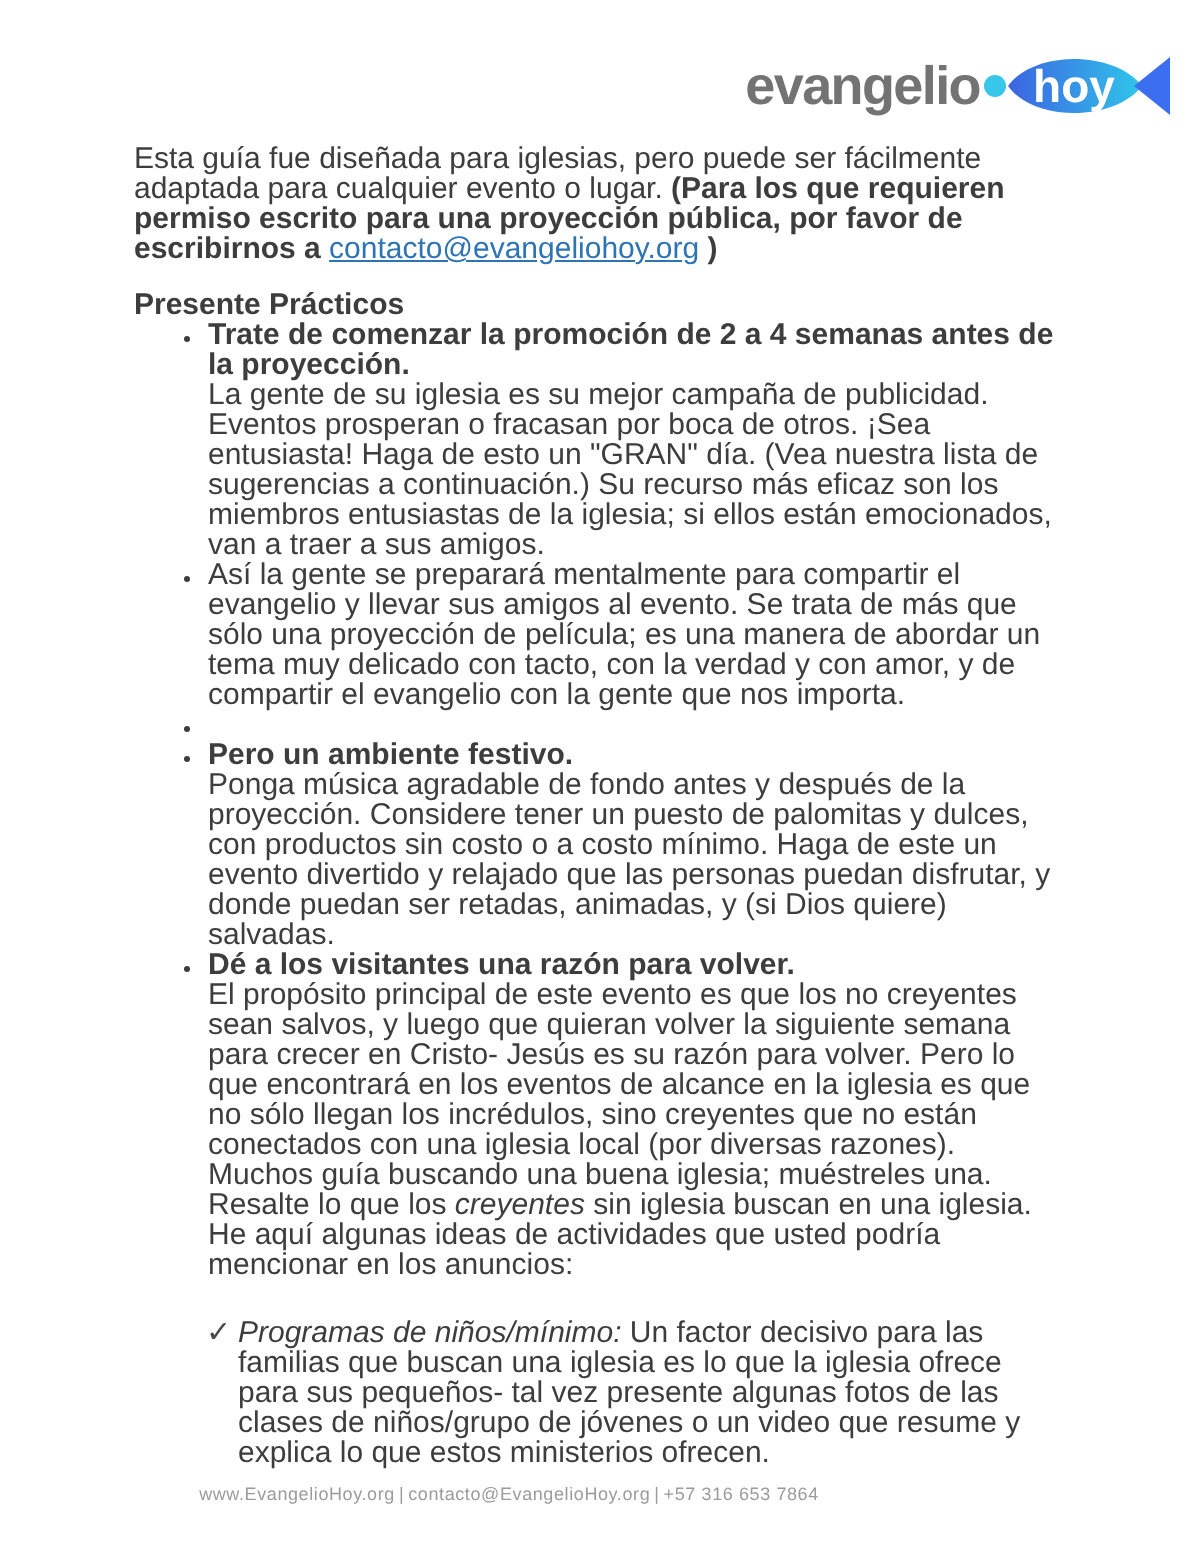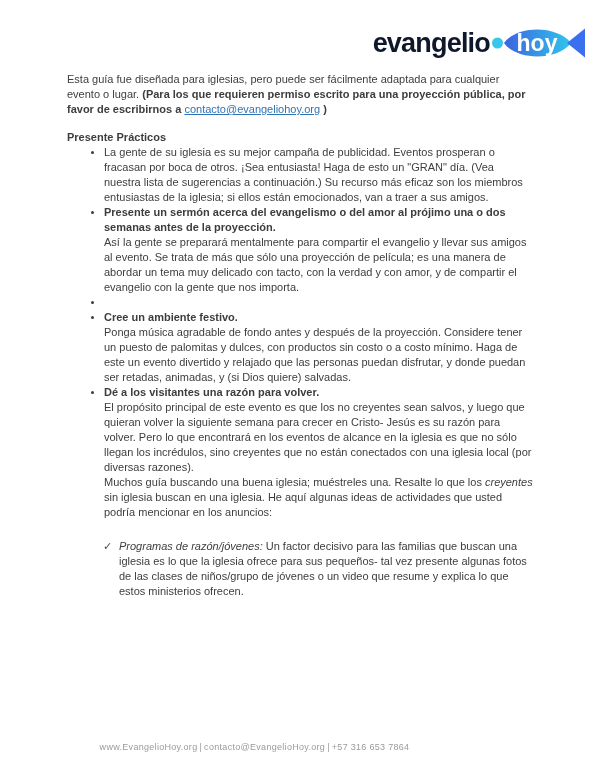--- a/index.html
+++ b/index.html
@@ -4,25 +4,25 @@
 <style>
   html,body{margin:0;padding:0;}
   body{
     width:601px;height:780px;background:#ffffff;position:relative;
     font-family:"Liberation Sans",sans-serif;color:#3d3d3d;overflow:hidden;
   }
   .page{position:absolute;inset:0;background:#ffffff;}
 
   
   .logo{position:absolute;top:22px;right:13px;display:flex;align-items:center;}
-  .logo-word{font-size:27px;font-weight:bold;color:#0f172a;letter-spacing:-0.8px;line-height:1;}
+  .logo-word{font-size:27px;font-weight:bold;color:#737373;letter-spacing:-0.8px;line-height:1;}
   .logo-fish{display:block;margin-left:2px;}
 
   
-  .content{position:absolute;left:67px;top:72px;width:466px;font-size:11px;line-height:15px;}
+  .content{position:absolute;left:67px;top:72px;width:466px;font-size:15px;line-height:15px;}
   .intro{margin:0 0 13px 0;}
   .b{font-weight:bold;}
   .i{font-style:italic;margin-top:48px;}
   a.email-link{color:#2e74b5;text-decoration:underline;cursor:pointer;}
   .section-heading{font-weight:bold;margin:0;}
   ul.tips{margin:0;padding:0 0 0 37px;list-style:disc;}
   ul.tips li{margin:0;padding:0;}
   ul.tips li::marker{color:#3d3d3d;font-size:10px;}
   .tip-bold{font-weight:bold;}
   .check-item{display:flex;margin-top:19px;padding-left:36px;}
@@ -58,41 +58,41 @@
   </div>
 
   <div class="content">
 
     <p class="intro"><span>Esta guía fue diseñada para iglesias, pero puede ser fácilmente adaptada para cualquier evento o lugar. </span><span class="b">(Para los que requieren permiso escrito para una proyección pública, por favor de escribirnos a </span><a class="email-link">contacto@evangeliohoy.org</a><span class="b"> )</span></p>
 
     <p class="section-heading">Presente Prácticos</p>
 
     <ul class="tips">
       <li>
+        <div class="tip-bold">Trate de comenzar la promoción de 2 a 4 semanas antes de la proyección.</div>
         <div class="tip-body">La gente de su iglesia es su mejor campaña de publicidad. Eventos prosperan o fracasan por boca de otros. ¡Sea entusiasta! Haga de esto un "GRAN" día. (Vea nuestra lista de sugerencias a continuación.) Su recurso más eficaz son los miembros entusiastas de la iglesia; si ellos están emocionados, van a traer a sus amigos.</div>
       </li>
       <li>
-        <div class="tip-bold">Presente un sermón acerca del evangelismo o del amor al prójimo una o dos semanas antes de la proyección.</div>
         <div class="tip-body">Así la gente se preparará mentalmente para compartir el evangelio y llevar sus amigos al evento. Se trata de más que sólo una proyección de película; es una manera de abordar un tema muy delicado con tacto, con la verdad y con amor, y de compartir el evangelio con la gente que nos importa.</div>
       </li>
       <li>
       </li>
       <li>
-        <div class="tip-bold">Cree un ambiente festivo.</div>
+        <div class="tip-bold">Pero un ambiente festivo.</div>
         <div class="tip-body">Ponga música agradable de fondo antes y después de la proyección. Considere tener un puesto de palomitas y dulces, con productos sin costo o a costo mínimo. Haga de este un evento divertido y relajado que las personas puedan disfrutar, y donde puedan ser retadas, animadas, y (si Dios quiere) salvadas.</div>
       </li>
       <li>
         <div class="tip-bold">Dé a los visitantes una razón para volver.</div>
         <div class="tip-body">El propósito principal de este evento es que los no creyentes sean salvos, y luego que quieran volver la siguiente semana para crecer en Cristo- Jesús es su razón para volver. Pero lo que encontrará en los eventos de alcance en la iglesia es que no sólo llegan los incrédulos, sino creyentes que no están conectados con una iglesia local (por diversas razones).</div>
         <div class="tip-body"><span>Muchos guía buscando una buena iglesia; muéstreles una. Resalte lo que los </span><span class="i">creyentes</span><span> sin iglesia buscan en una iglesia. He aquí algunas ideas de actividades que usted podría mencionar en los anuncios:</span></div>
       </li>
     </ul>
 
     <div class="check-item">
       <span class="check-mark">✓</span>
-      <div class="check-text"><span class="i">Programas de razón/jóvenes:</span><span> Un factor decisivo para las familias que buscan una iglesia es lo que la iglesia ofrece para sus pequeños- tal vez presente algunas fotos de las clases de niños/grupo de jóvenes o un video que resume y explica lo que estos ministerios ofrecen.</span></div>
+      <div class="check-text"><span class="i">Programas de niños/mínimo:</span><span> Un factor decisivo para las familias que buscan una iglesia es lo que la iglesia ofrece para sus pequeños- tal vez presente algunas fotos de las clases de niños/grupo de jóvenes o un video que resume y explica lo que estos ministerios ofrecen.</span></div>
     </div>
 
   </div>
 
   <div class="footer"><span>www.EvangelioHoy.org</span><span class="sep">|</span><span>contacto@EvangelioHoy.org</span><span class="sep">|</span><span>+57 316 653 7864</span></div>
 
 </div>
 
 </body></html>

